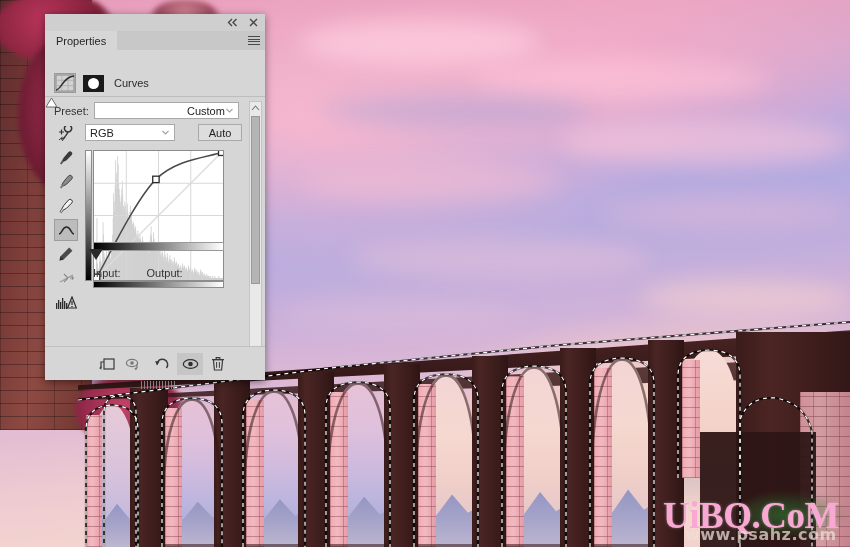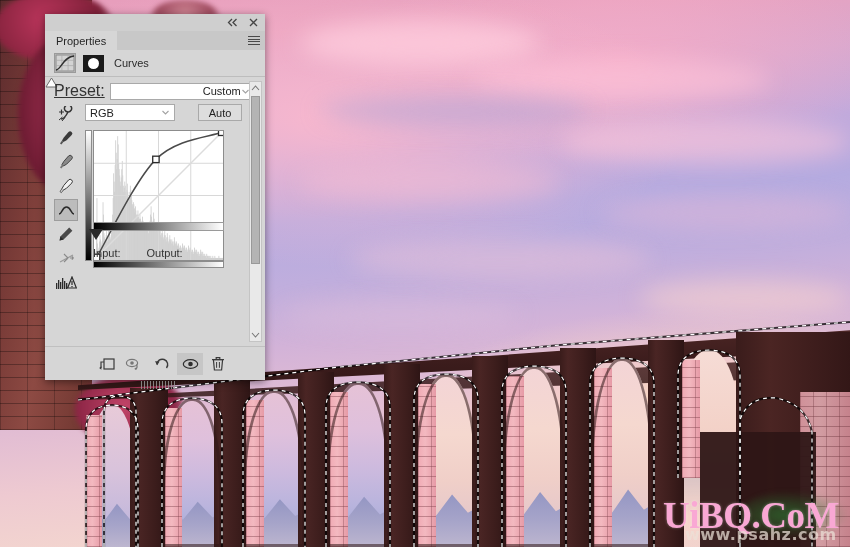--- a/index.html
+++ b/index.html
@@ -141,20 +141,21 @@
   #menu-btn {
     position:absolute; right:5px; top:4px; width:12px; height:11px; cursor:pointer;
     display:flex; flex-direction:column; justify-content:space-between; padding:1px 0;
   }
   #menu-btn i { display:block; height:1px; background:#4a4a4a; }
 
   #titlerow {
     height:27px; display:flex; align-items:center; gap:7px;
     padding:0 0 0 9px; background:#d6d6d6;
     border-bottom:1px solid #bdbdbd;
+    margin-top:20px;
   }
   #curves-thumb {
     width:22px; height:20px; background:#c2c2c2;
     border:1px solid #9a9a9a; position:relative; cursor:pointer;
   }
   #curves-thumb svg { position:absolute; left:0; top:0; }
   #mask-thumb {
     width:21px; height:17px; background:#1a1a1a;
     display:flex; align-items:center; justify-content:center; cursor:pointer;
   }
@@ -165,21 +166,21 @@
 
   
   #toolcol {
     position:absolute; left:7px; top:26px; width:28px;
     display:flex; flex-direction:column; align-items:center; gap:2px;
   }
   .tool { width:24px; height:22px; display:flex; align-items:center; justify-content:center; cursor:pointer; }
   .tool.active { background:#bcbcbc; border:1px solid #9d9d9d; }
 
   #preset-row { position:absolute; left:9px; top:5px; display:flex; align-items:center; gap:5px; }
-  .lbl { font-size:16px; color:#333;text-decoration:underline; }
+  .lbl { font-size:11px; color:#333; }
   .combo {
     height:17px; background:#fff; border:1px solid #a9a9a9;
     display:flex; align-items:center; padding:0 4px;
     font-size:11px; color:#222; position:relative; cursor:pointer;
   }
   .combo .cv { flex:1; }
   .combo .carat { width:9px; height:9px; opacity:.6; }
   #preset-combo { width:145px;text-align:right; }
 
   #chan-row { position:absolute; left:40px; top:27px; display:flex; align-items:center; gap:23px; }

